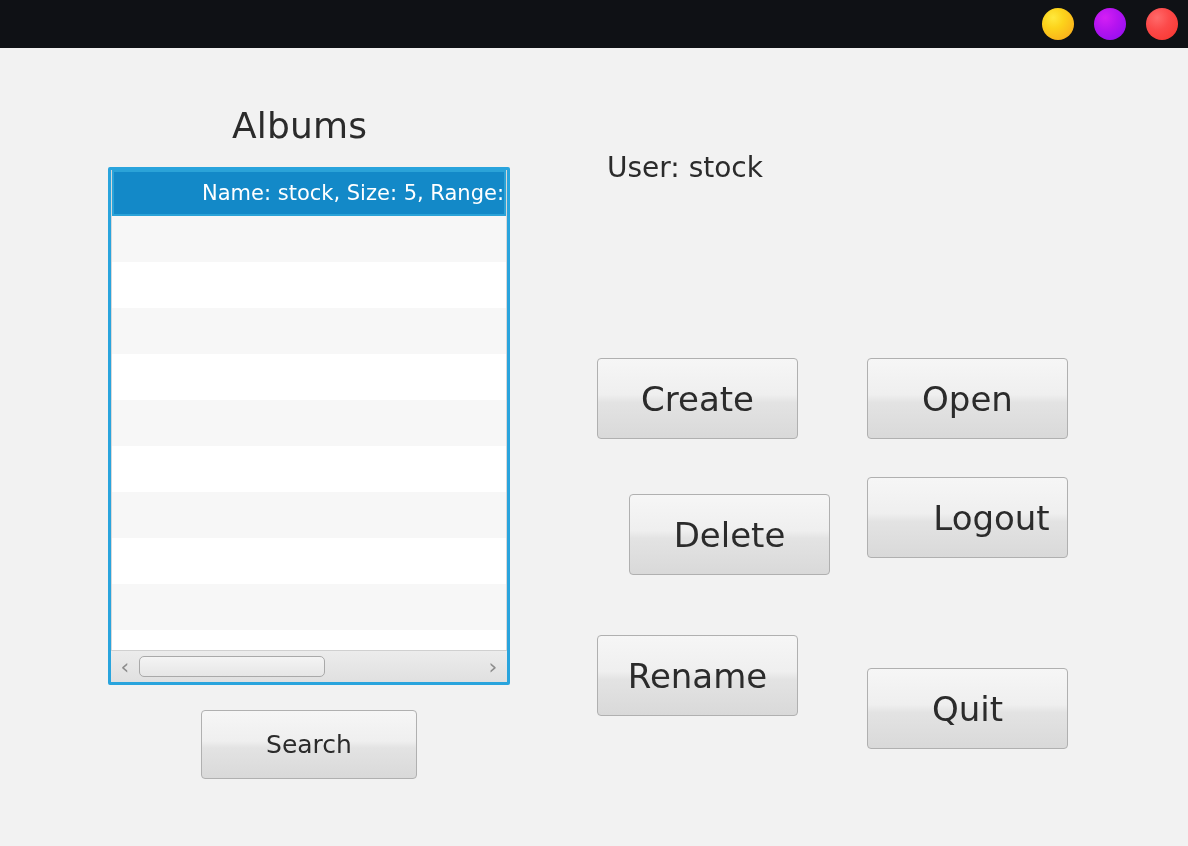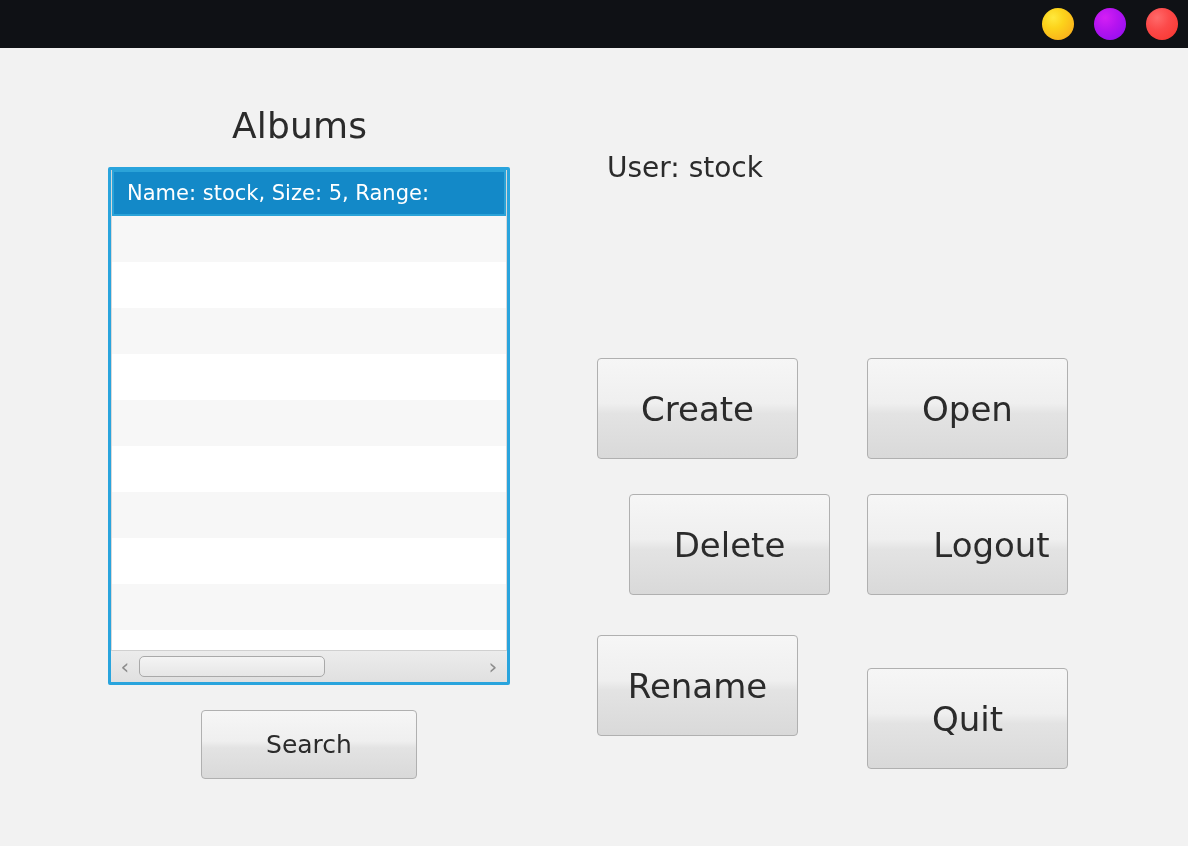--- a/index.html
+++ b/index.html
@@ -72,20 +72,21 @@
   .list-row.even { background: #f7f7f7; }
   .list-row.odd  { background: #ffffff; }
   .list-row.selected {
     background: #1389c8;
     color: #ffffff;
     border: 2px solid #2ba3d8;
     height: 46px;
     line-height: 42px;
     padding-left: 13px;
     font-size: 21px;
+    text-align: right;
   }
 
   
   #hscroll {
     flex: 0 0 auto;
     height: 32px;
     background: linear-gradient(to bottom, #ececec 0%, #e0e0e0 100%);
     border-top: 1px solid #d0d0d0;
     display: flex;
     align-items: center;
@@ -128,25 +129,25 @@
     border: 1px solid #b0b0b0;
     border-radius: 4px;
     color: #2b2b2b;
     display: flex;
     align-items: center;
     justify-content: center;
     cursor: default;
     font-family: "DejaVu Sans", sans-serif;
     padding: 0;
   }
-  .btn-big { width: 201px; height: 101px; font-size: 34px; }
+  .btn-big { width: 201px; height: 81px; font-size: 34px; }
   #btn-create { left: 597px;  top: 358px; }
   #btn-open   { left: 867px;  top: 358px; }
   #btn-delete { left: 629px;  top: 494px; }
-  #btn-logout { left: 867px;  top: 494px; padding-left: 48px; }
+  #btn-logout { left: 867px;  top: 477px; padding-left: 48px; }
   #btn-rename { left: 597px;  top: 635px; }
   #btn-quit   { left: 867px;  top: 668px; }
   #btn-search {
     left: 201px; top: 710px;
     width: 216px; height: 69px;
     font-size: 25px;
   }
 </style>
 </head>
 <body>

